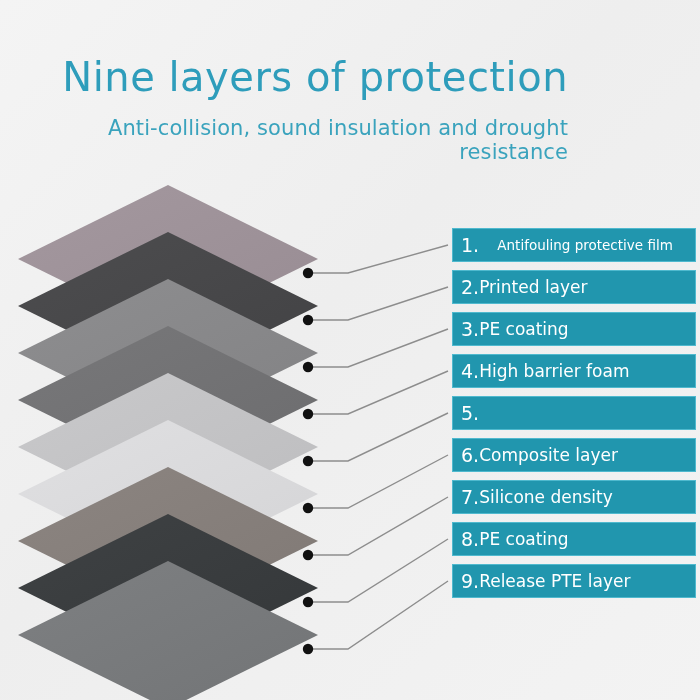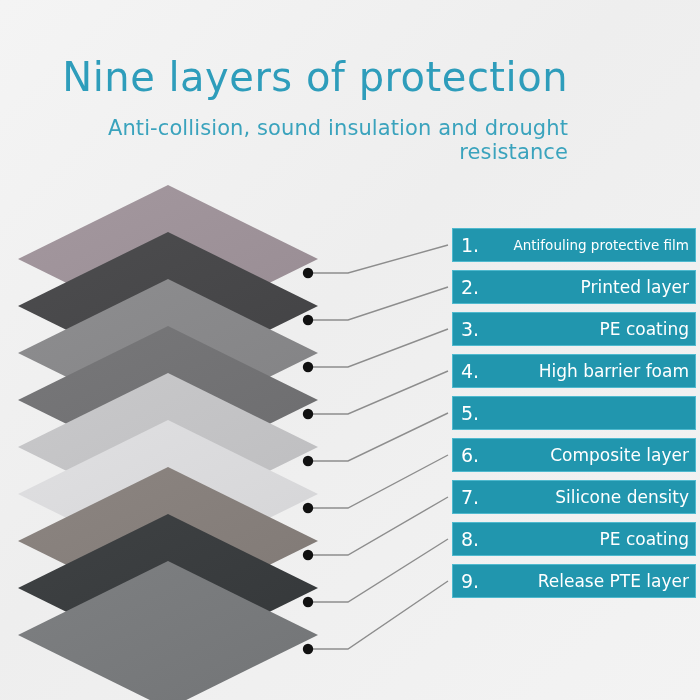--- a/index.html
+++ b/index.html
@@ -104,30 +104,30 @@
   .label-num {
     flex: 0 0 auto;
     padding-left: 8px;
     font-size: 19px;
     font-weight: 400;
     line-height: 1;
     color: #ffffff;
   }
   .label-text {
     flex: 1 1 auto;
-    text-align: right;
+    text-align: left;
     font-size: 17px;
     font-weight: 400;
     padding-right: 6px;
     white-space: nowrap;
     color: #ffffff;
   }
   .label-box.compact .label-text {
     font-size: 13.5px;
-    text-align: right;
+    text-align: center;
     padding-left: 2px;
   }
   .label-box.compact .label-num {
     padding-left: 8px;
   }
 </style>
 </head>
 <body>
 
 <div id="page">

